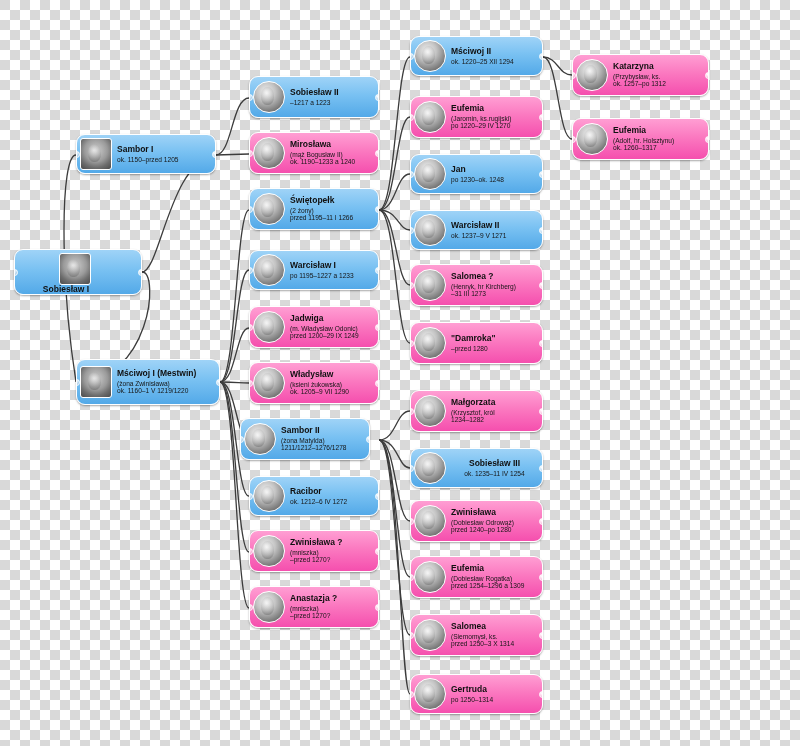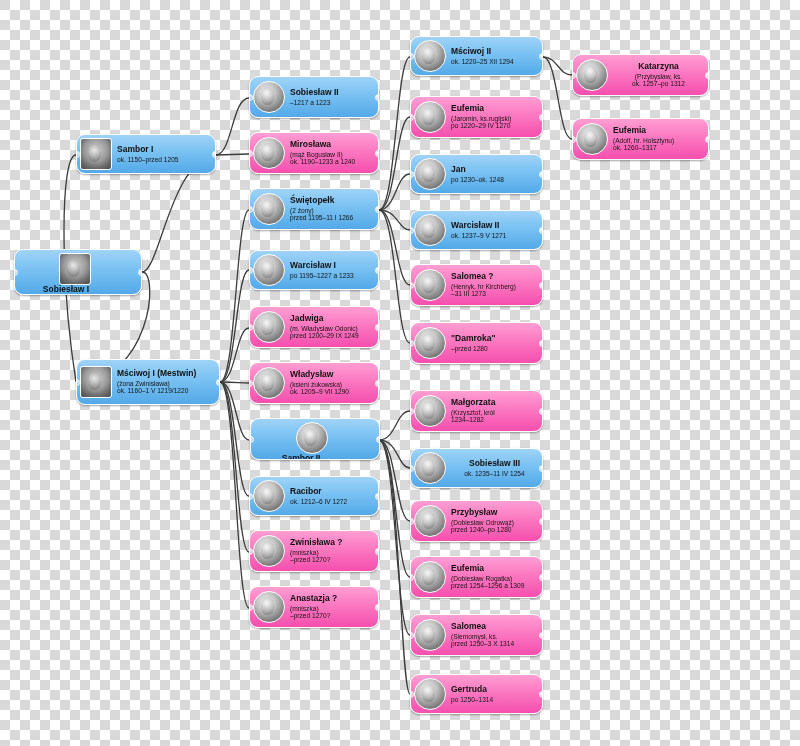--- a/index.html
+++ b/index.html
@@ -189,21 +189,21 @@
     <div class="node female" style="left: 249px; top: 362px; width: 130px; height: 42px;">
       <div class="portrait coin"></div>
       <div class="txt">
         <span class="nm">Władysław</span>
         <span class="dt">(ksieni żukowska)</span>
         <span class="dt2">ok. 1205–9 VII 1290</span>
       </div>
       <span class="dot l pink"></span>
       <span class="dot r pink"></span>
     </div>
-    <div class="node male" style="left: 250px; top: 418px; width: 130px; height: 42px; flex-direction: column;">
+    <div class="node male" style="left: 240px; top: 418px; width: 130px; height: 42px;">
       <div class="portrait coin"></div>
       <div class="txt">
         <span class="nm">Sambor II</span>
         <span class="dt">(żona Matylda)</span>
         <span class="dt2">1211/1212–1276/1278</span>
       </div>
       <span class="dot l"></span>
       <span class="dot r"></span>
     </div>
     <div class="node male" style="left: 249px; top: 476px; width: 130px; height: 40px;">
@@ -306,21 +306,21 @@
       <div class="txt">
         <span class="nm">Sobiesław III</span>
         <span class="dt">ok. 1235–11 IV 1254</span>
       </div>
       <span class="dot l"></span>
       <span class="dot r"></span>
     </div>
     <div class="node female" style="left: 410px; top: 500px; width: 133px; height: 42px;">
       <div class="portrait coin"></div>
       <div class="txt">
-        <span class="nm">Przybysław</span>
+        <span class="nm">Zwinisława</span>
         <span class="dt">(Dobiesław Odrowąż)</span>
         <span class="dt2">przed 1240–po 1280</span>
       </div>
       <span class="dot l pink"></span>
       <span class="dot r pink"></span>
     </div>
     <div class="node female" style="left: 410px; top: 556px; width: 133px; height: 42px;">
       <div class="portrait coin"></div>
       <div class="txt">
         <span class="nm">Eufemia</span>
@@ -342,21 +342,21 @@
     </div>
     <div class="node female" style="left: 410px; top: 674px; width: 133px; height: 40px;">
       <div class="portrait coin"></div>
       <div class="txt">
         <span class="nm">Gertruda</span>
         <span class="dt">po 1250–1314</span>
       </div>
       <span class="dot l pink"></span>
       <span class="dot r pink"></span>
     </div>
-    <div class="node female" style="left: 572px; top: 54px; width: 137px; height: 42px; text-align: center;">
+    <div class="node female" style="left: 572px; top: 54px; width: 137px; height: 42px;">
       <div class="portrait coin"></div>
       <div class="txt">
         <span class="nm">Katarzyna</span>
         <span class="dt">(Przybysław, ks.</span>
         <span class="dt2">ok. 1257–po 1312</span>
       </div>
       <span class="dot l pink"></span>
       <span class="dot r pink"></span>
     </div>
     <div class="node female" style="left: 572px; top: 118px; width: 137px; height: 42px;">

